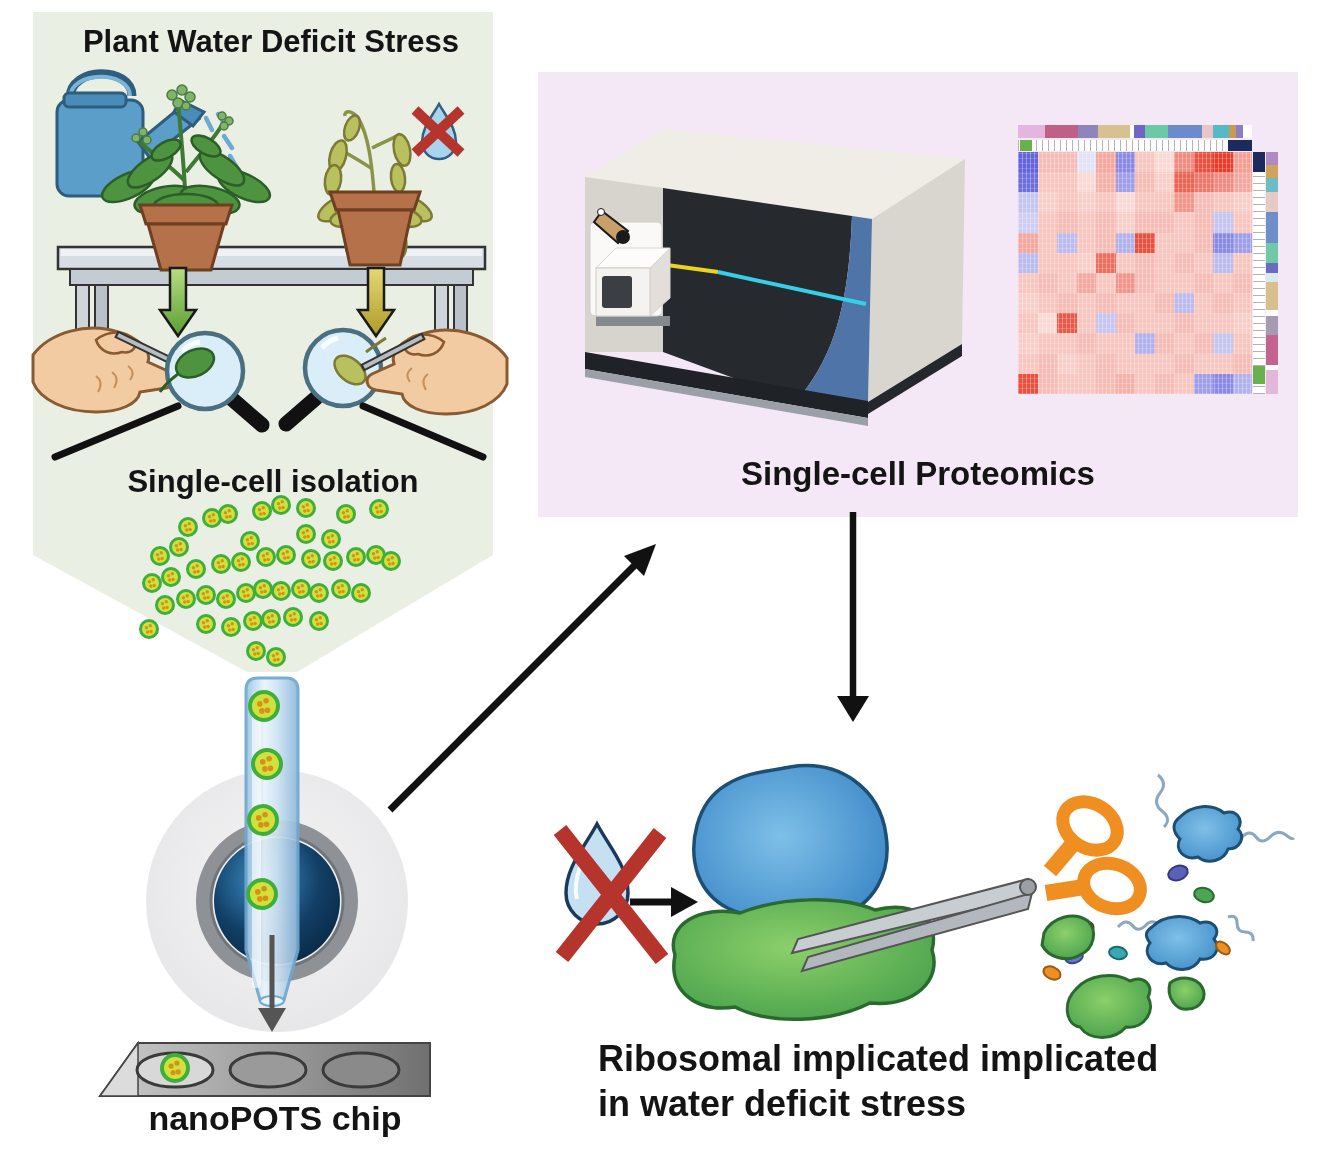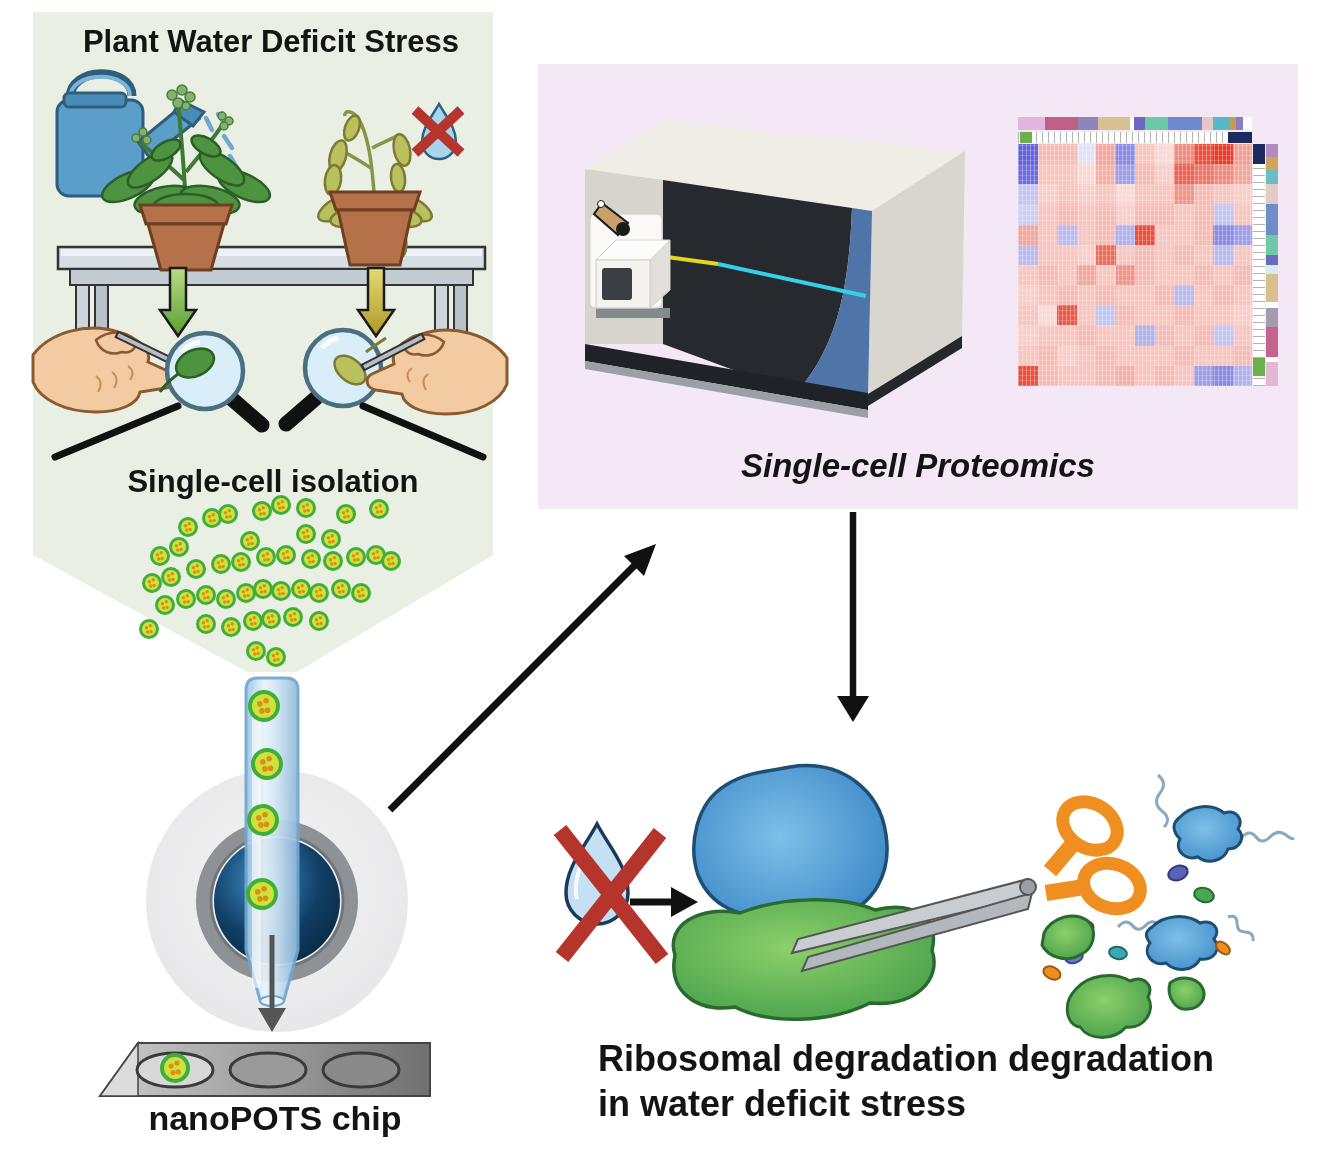--- a/index.html
+++ b/index.html
@@ -1,20 +1,20 @@
 <!DOCTYPE html>
 <html><head>
 <meta charset="utf-8">
 <style>
   html,body{margin:0;padding:0;background:#ffffff;}
   .stage{position:relative;width:1332px;height:1159px;background:#ffffff;
          font-family:"Liberation Sans", sans-serif;overflow:hidden;padding-left:32px;}
   svg text{font-family:"Liberation Sans", sans-serif;font-weight:bold;fill:#141414;}
   .abs{position:absolute;}
-  #proteomics-panel{left:538px;top:64px;width:760px;height:445px;background:#f4e8f6;font-style:italic;}
+  #proteomics-panel{left:538px;top:72px;width:760px;height:445px;background:#f4e8f6;}
   #proteomics-title{left:0;right:0;top:383px;text-align:center;font-weight:bold;
                     font-size:33px;color:#141414;}
   #heatmap{left:480px;top:53px;width:259px;height:269px;}
   #hm-top-ann{left:0;top:0;width:234px;height:13px;display:flex;}
   #hm-stripe-row{left:0;top:15px;width:234px;height:11px;background:#ffffff;}
   #hm-main{left:0;top:27px;width:234px;height:242px;display:grid;
            grid-template-columns:repeat(12,1fr);grid-template-rows:repeat(12,1fr);}
   .hm-texture{left:0;top:27px;width:234px;height:242px;pointer-events:none;
       background:repeating-linear-gradient(90deg,rgba(255,255,255,.32) 0 1px,rgba(255,255,255,0) 1px 4px),
                  repeating-linear-gradient(0deg,rgba(255,255,255,.18) 0 1px,rgba(255,255,255,0) 1px 5px);}
@@ -874,16 +874,16 @@
       <ellipse cx="512" cy="228" rx="9" ry="6" transform="rotate(25 512 228)" fill="#ef8f22" stroke="#9a5a10" stroke-width="2"></ellipse>
       <ellipse cx="683" cy="203" rx="8" ry="5" transform="rotate(40 683 203)" fill="#ef8f22" stroke="#9a5a10" stroke-width="2"></ellipse>
       <path d="M522,222 C530,206 552,200 566,210 C576,220 572,238 558,244 C544,252 526,246 520,234 Z" fill="url(#greenBlobGrad)" stroke="#2a6a2e" stroke-width="3" transform="translate(-18,-34)"></path>
       <path d="M528,236 C540,222 566,218 582,228 C596,222 606,232 600,244 C608,258 596,276 578,274
              C566,288 542,288 532,274 C518,272 514,250 528,236 Z" fill="url(#greenBlobGrad)" stroke="#2a6a2e" stroke-width="3" transform="translate(8,8)"></path>
       <path d="M630,238 C640,230 656,232 662,242 C668,252 660,264 648,264 C636,266 626,252 630,238 Z" fill="url(#greenBlobGrad)" stroke="#2a6a2e" stroke-width="3"></path>
     </g>
   </svg>
 
   <div id="result-caption" class="abs">
-    <div>Ribosomal degradation degradation</div>
+    <div>Ribosomal implicated implicated</div>
     <div>in water deficit stress</div>
   </div>
 </div>
 
 </body></html>

